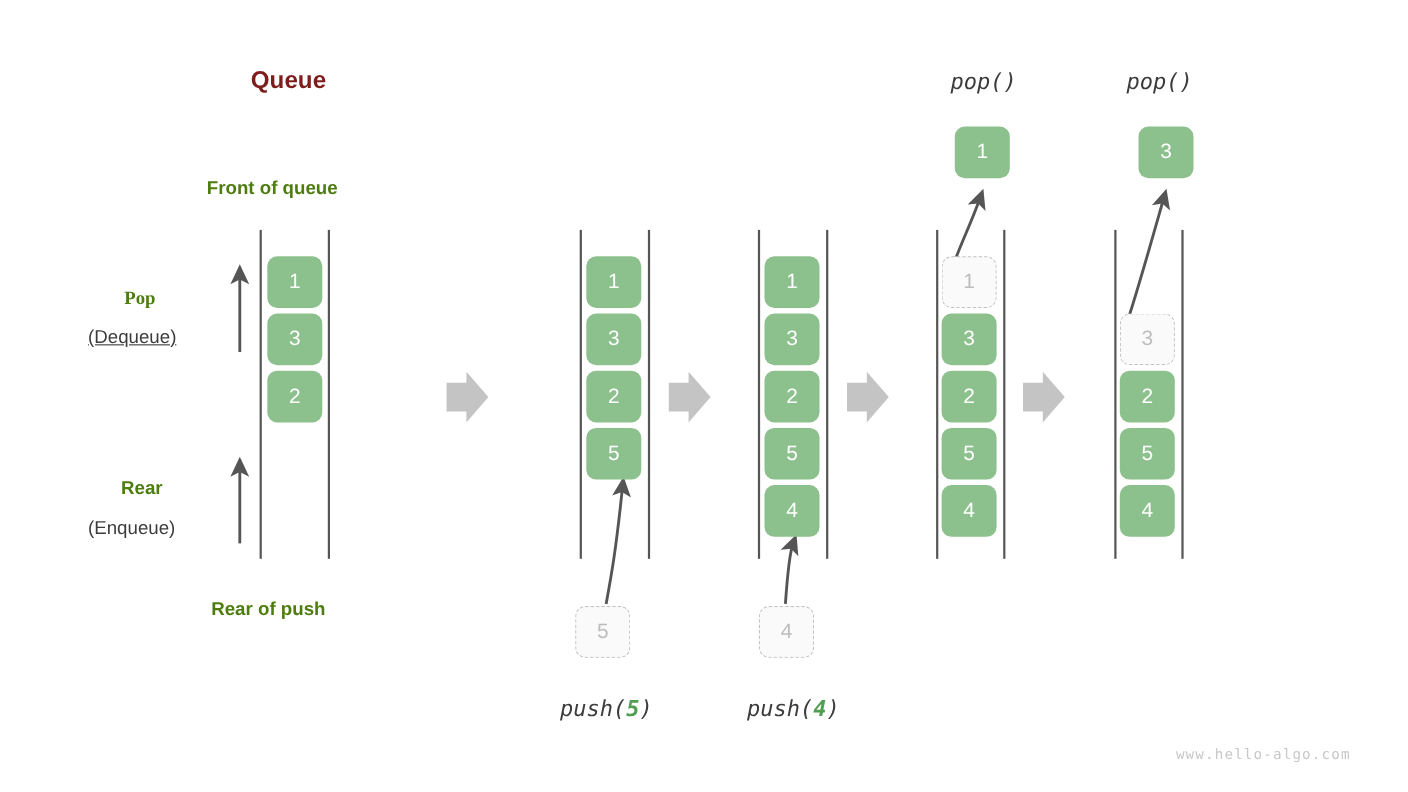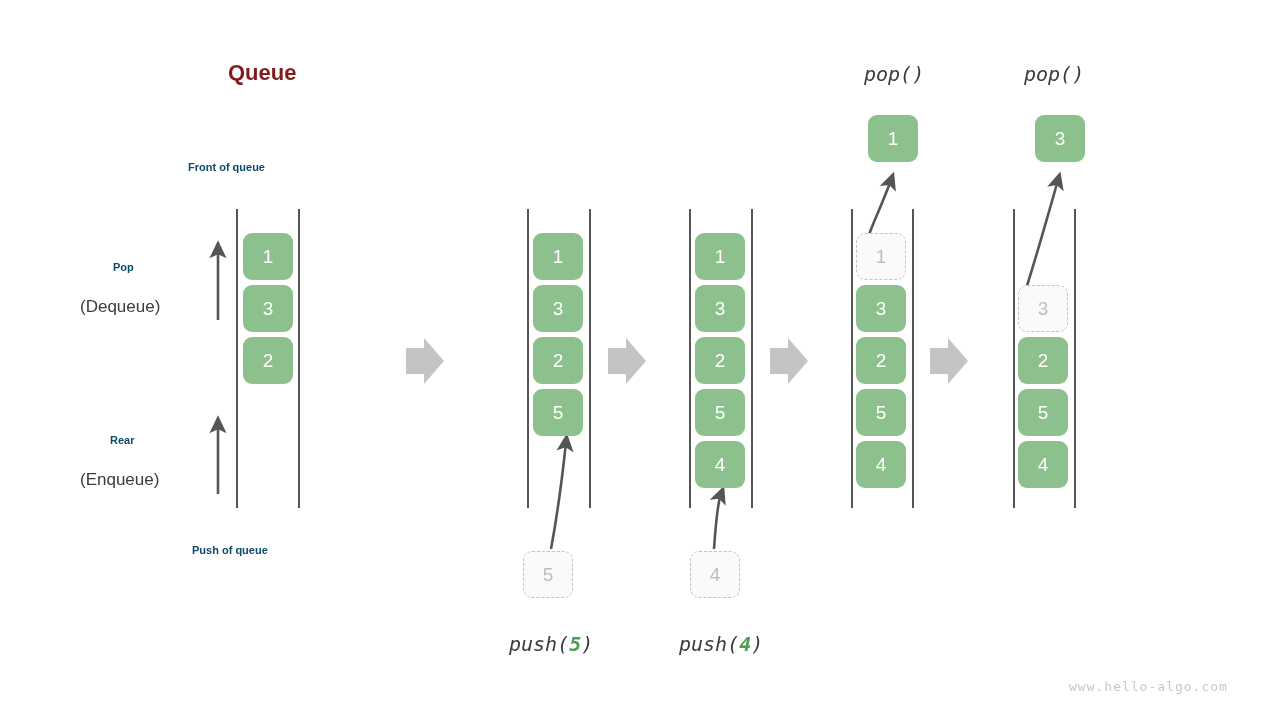--- a/index.html
+++ b/index.html
@@ -22,23 +22,23 @@
   
   .title {
     position: absolute;
     font-size: 22px;
     font-weight: bold;
     color: #7f1d1d;
     white-space: nowrap;
   }
   .lbl-bold {
     position: absolute;
-    font-size: 11px;
+    font-size: 17px;
     font-weight: bold;
-    color: #0c4a6e;
+    color: #4d7c0f;
     white-space: nowrap;
   }
   .lbl-reg {
     position: absolute;
     font-size: 17px;
     font-weight: normal;
     color: #3c3c3c;
     white-space: nowrap;
   }
   .mono {
@@ -149,27 +149,27 @@
 
     <g>
       <path d="M1025,292 C1036,258 1048,215 1058,180" stroke="#555555" stroke-width="2.6" fill="none" marker-end="url(#ah)"></path>
     </g>
   </svg>
 
   <div class="title" style="left:228px; top:60px;">Queue</div>
 
   <div class="lbl-bold" style="left:188px; top:161px;">Front of queue</div>
 
-  <div class="lbl-bold" style="left:113px; top:261px;">Pop</div>
-  <div class="lbl-reg" style="left:80px; top:297px;">(Dequeue)</div>
+  <div class="lbl-bold" style="left:113px; top:261px;font-family:Liberation Serif, serif;">Pop</div>
+  <div class="lbl-reg" style="left:80px; top:297px;text-decoration:underline;">(Dequeue)</div>
 
   <div class="lbl-bold" style="left:110px; top:434px;">Rear</div>
   <div class="lbl-reg" style="left:80px; top:470px;">(Enqueue)</div>
 
-  <div class="lbl-bold" style="left:192px; top:544px;">Push of queue</div>
+  <div class="lbl-bold" style="left:192px; top:544px;">Rear of push</div>
 
   <div>
     <div class="rail" style="left:236px; top:209px; height:299px;"></div>
     <div class="rail" style="left:298px; top:209px; height:299px;"></div>
     <div class="box" style="left:243px; top:233px;">1</div>
     <div class="box" style="left:243px; top:285px;">3</div>
     <div class="box" style="left:243px; top:337px;">2</div>
   </div>
 
   <div>

